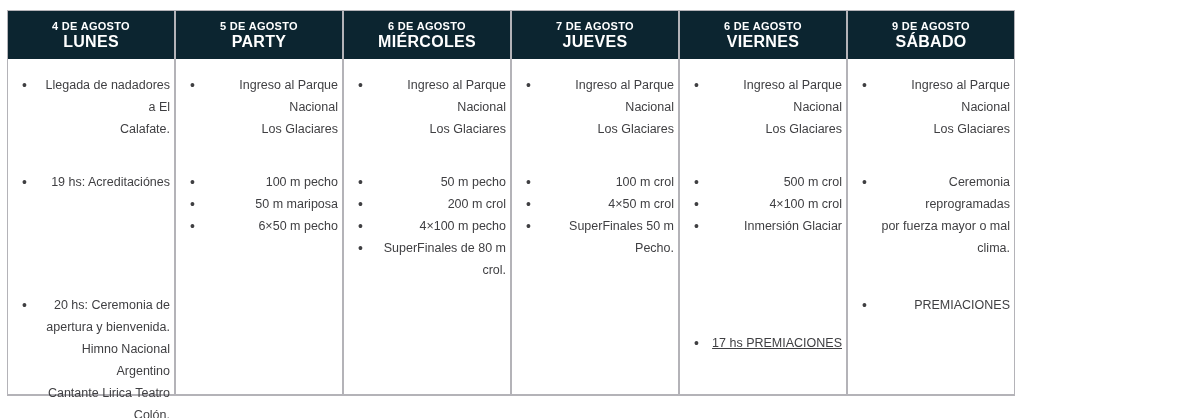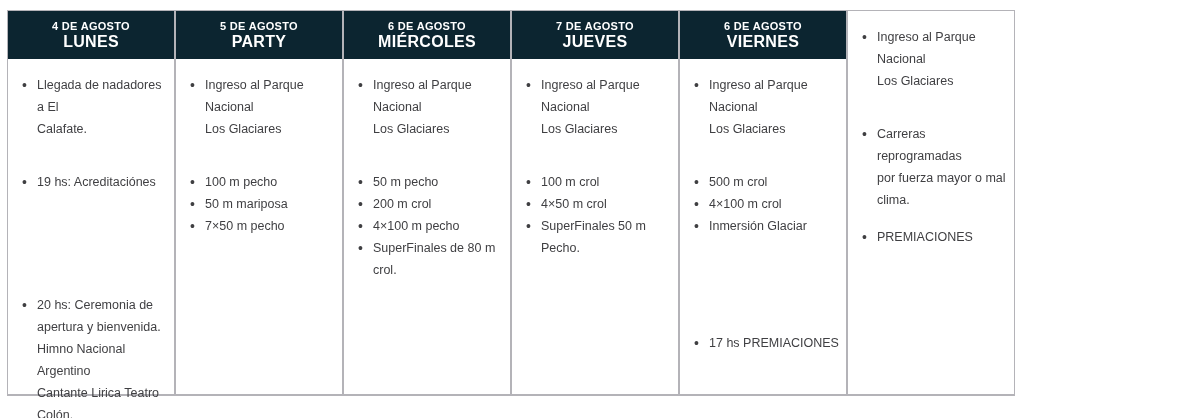--- a/index.html
+++ b/index.html
@@ -59,25 +59,26 @@
   .col-body{
     padding:15px 4px 0 6px;
     color:var(--text);
     font-size:12.5px;
     line-height:22px;
   }
   ul.group{
     list-style:none;
     margin:0;
     padding:0;
+    text-align:right;
   }
   .group.g1{margin-top:31px;}
   .c0 .group.g2{margin-top:101px;}
-  .c4 .group.g2{margin-top:95px;}
-  .c5 .group.g2{margin-top:15px;}
+  .c4 .group.g2{margin-top:95px;text-decoration:underline;}
+  .c5 .group.g2{margin-top:35px;}
   li.event{
     position:relative;
     padding-left:23px;
     white-space:pre-line;
   }
   li.event::before{
     content:"\2022";
     position:absolute;
     left:8px;
     top:0;
@@ -116,21 +117,21 @@
         <div class="col-day">PARTY</div>
       </div>
       <div class="col-body">
         <ul class="group g0">
           <li class="event">Ingreso al Parque Nacional
 Los Glaciares</li>
         </ul>
         <ul class="group g1">
           <li class="event">100 m pecho</li>
           <li class="event">50 m mariposa</li>
-          <li class="event">7×50 m pecho</li>
+          <li class="event">6×50 m pecho</li>
         </ul>
       </div>
     </div>
     <div class="col c2">
       <div class="col-header">
         <div class="col-date">6 DE AGOSTO</div>
         <div class="col-day">MIÉRCOLES</div>
       </div>
       <div class="col-body">
         <ul class="group g0">
@@ -176,27 +177,31 @@
           <li class="event">500 m crol</li>
           <li class="event">4×100 m crol</li>
           <li class="event">Inmersión Glaciar</li>
         </ul>
         <ul class="group g2">
           <li class="event">17 hs PREMIACIONES</li>
         </ul>
       </div>
     </div>
     <div class="col c5">
-      <div class="col-body">
-        <ul class="group g0">
-          <li class="event">Ingreso al Parque Nacional
-Los Glaciares</li>
-        </ul>
-        <ul class="group g1">
-          <li class="event">Carreras reprogramadas
+      <div class="col-header">
+        <div class="col-date">9 DE AGOSTO</div>
+        <div class="col-day">SÁBADO</div>
+      </div>
+      <div class="col-body">
+        <ul class="group g0">
+          <li class="event">Ingreso al Parque Nacional
+Los Glaciares</li>
+        </ul>
+        <ul class="group g1">
+          <li class="event">Ceremonia reprogramadas
 por fuerza mayor o mal
 clima.</li>
         </ul>
         <ul class="group g2">
           <li class="event">PREMIACIONES</li>
         </ul>
       </div>
     </div>
   </div>
 

